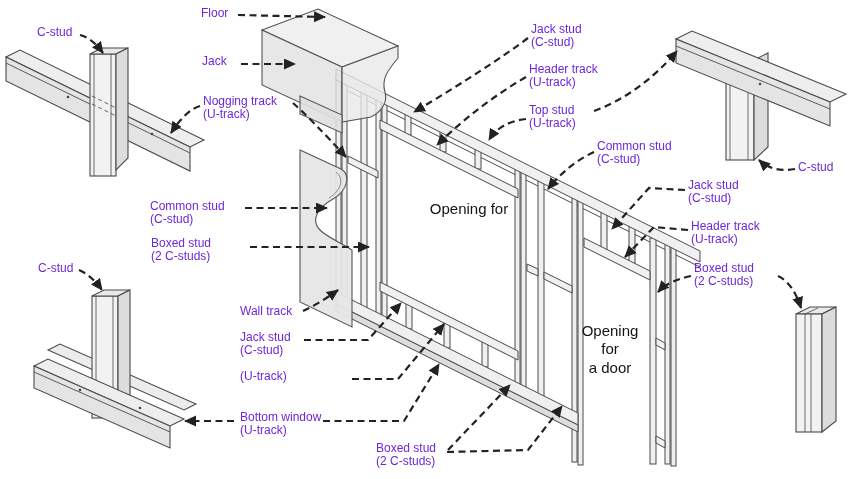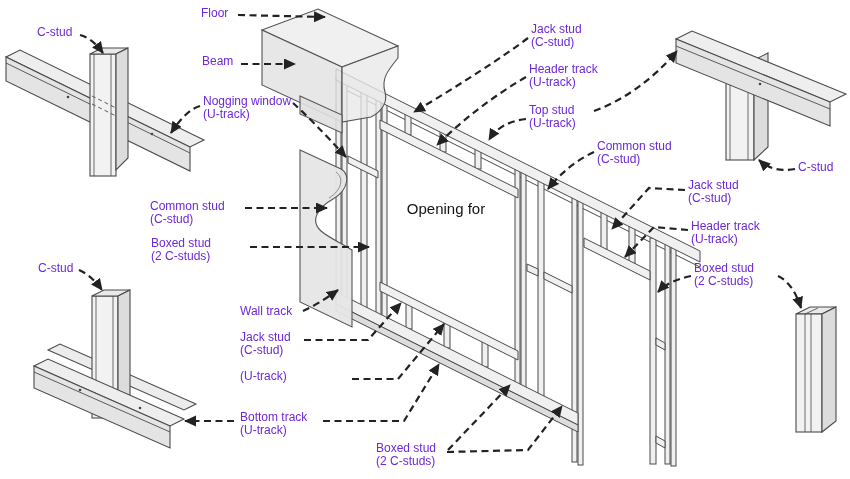--- a/index.html
+++ b/index.html
@@ -157,24 +157,24 @@
   </g>
 </svg>
 
   <div class="lbl" style="left:37px;top:26px;">
       <span>C-stud</span>
     </div>
   <div class="lbl" style="left:201px;top:7px;">
       <span>Floor</span>
     </div>
   <div class="lbl" style="left:202px;top:55px;">
-      <span>Beam</span>
+      <span>Jack</span>
     </div>
   <div class="lbl" style="left:203px;top:95px;">
-      <span>Nogging window</span>
+      <span>Nogging track</span>
       <span>(U-track)</span>
     </div>
   <div class="lbl" style="left:150px;top:200px;">
       <span>Common stud</span>
       <span>(C-stud)</span>
     </div>
   <div class="lbl" style="left:151px;top:237px;">
       <span>Boxed stud</span>
       <span>(2 C-studs)</span>
     </div>
@@ -185,21 +185,21 @@
       <span>Wall track</span>
     </div>
   <div class="lbl" style="left:240px;top:331px;">
       <span>Jack stud</span>
       <span>(C-stud)</span>
     </div>
   <div class="lbl" style="left:240px;top:370px;">
       <span>(U-track)</span>
     </div>
   <div class="lbl" style="left:240px;top:411px;">
-      <span>Bottom track</span>
+      <span>Bottom window</span>
       <span>(U-track)</span>
     </div>
   <div class="lbl" style="left:376px;top:442px;">
       <span>Boxed stud</span>
       <span>(2 C-studs)</span>
     </div>
   <div class="lbl" style="left:531px;top:23px;">
       <span>Jack stud</span>
       <span>(C-stud)</span>
     </div>
@@ -224,17 +224,22 @@
       <span>(U-track)</span>
     </div>
   <div class="lbl" style="left:694px;top:262px;">
       <span>Boxed stud</span>
       <span>(2 C-studs)</span>
     </div>
   <div class="lbl" style="left:798px;top:161px;">
       <span>C-stud</span>
     </div>
 
-  <div class="opening" style="left:381px;top:200px;width:130px;">
+  <div class="opening" style="left:404px;top:200px;width:130px;">
     <span>Opening for</span>
   </div>
+  <div class="opening" style="left:568px;top:322px;width:84px;">
+    <span>Opening</span>
+      <span>for</span>
+      <span>a door</span>
+  </div>
 
 </div>
 
 </body></html>

